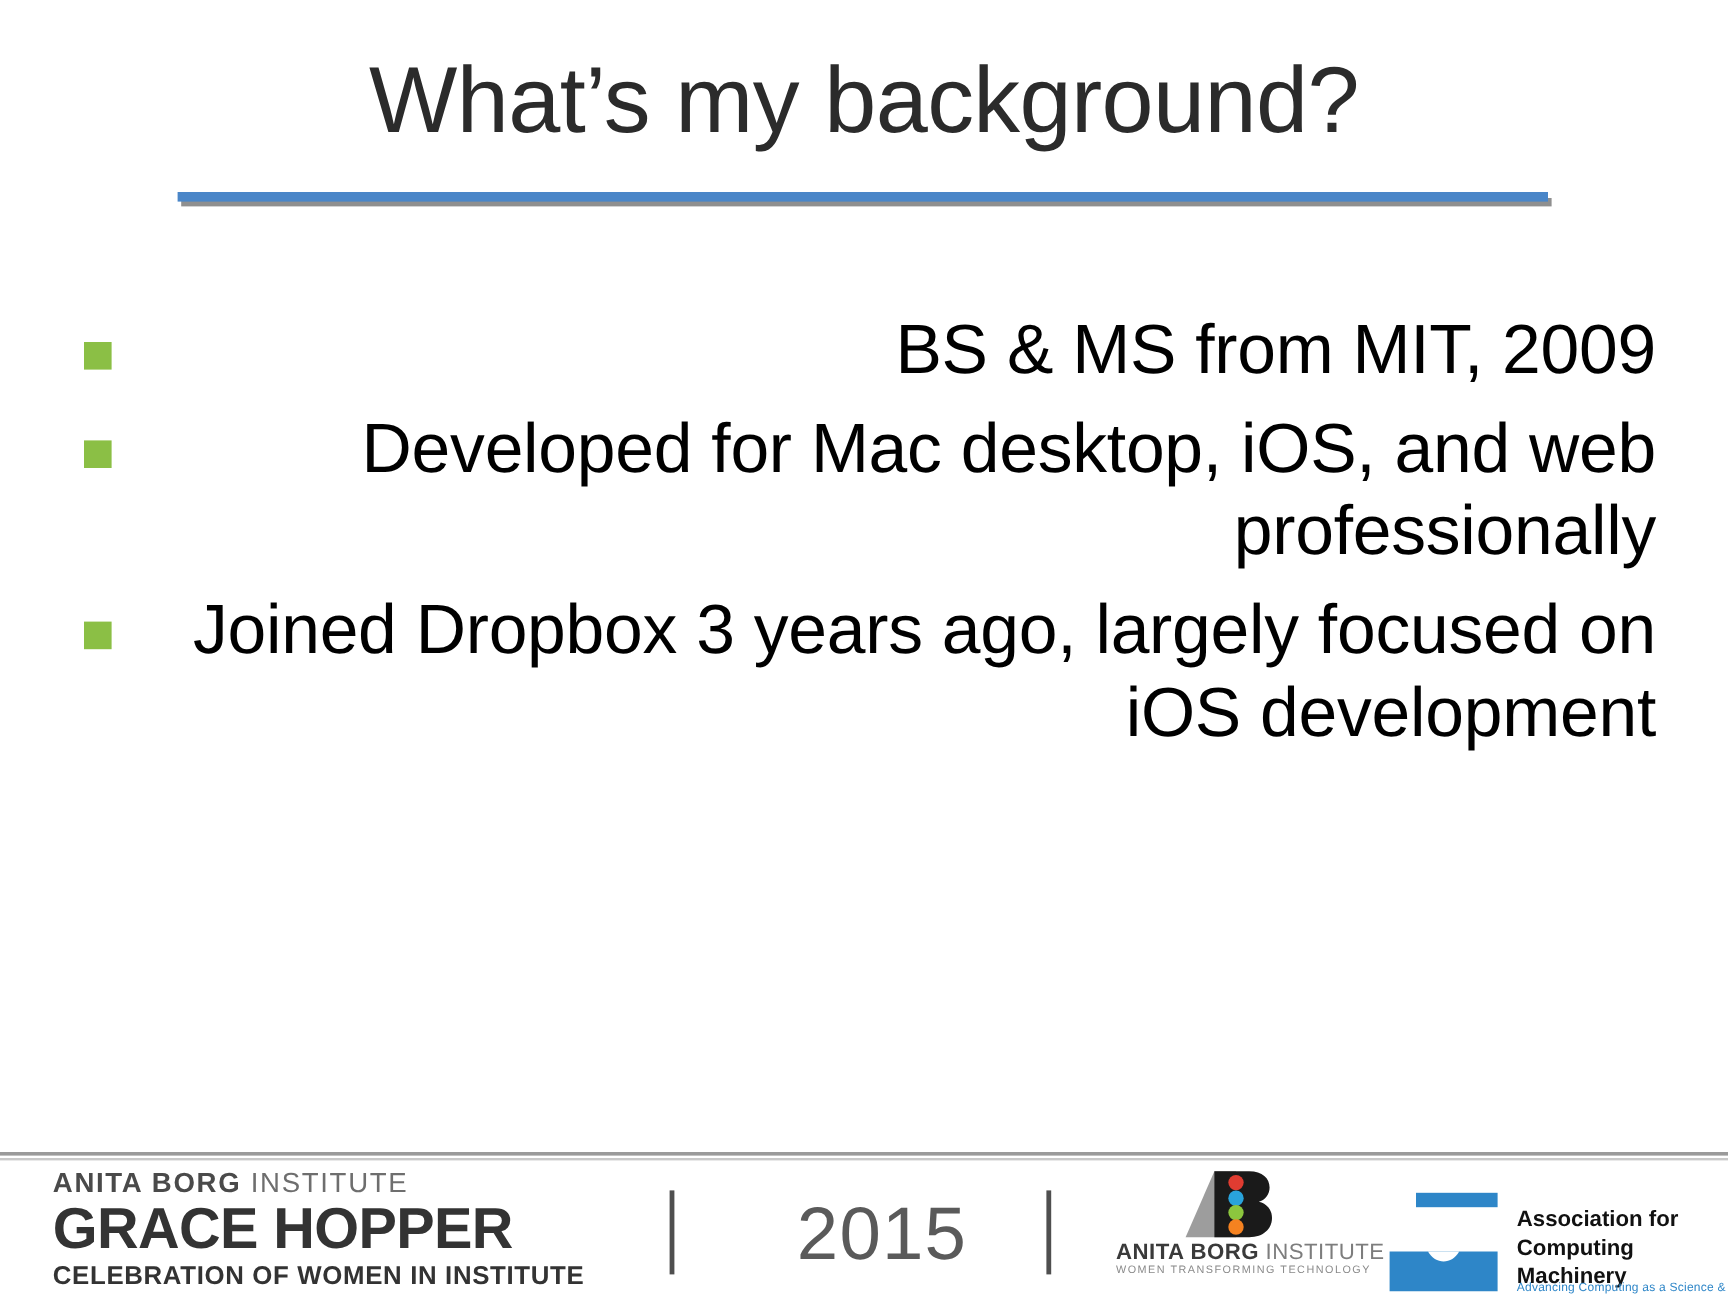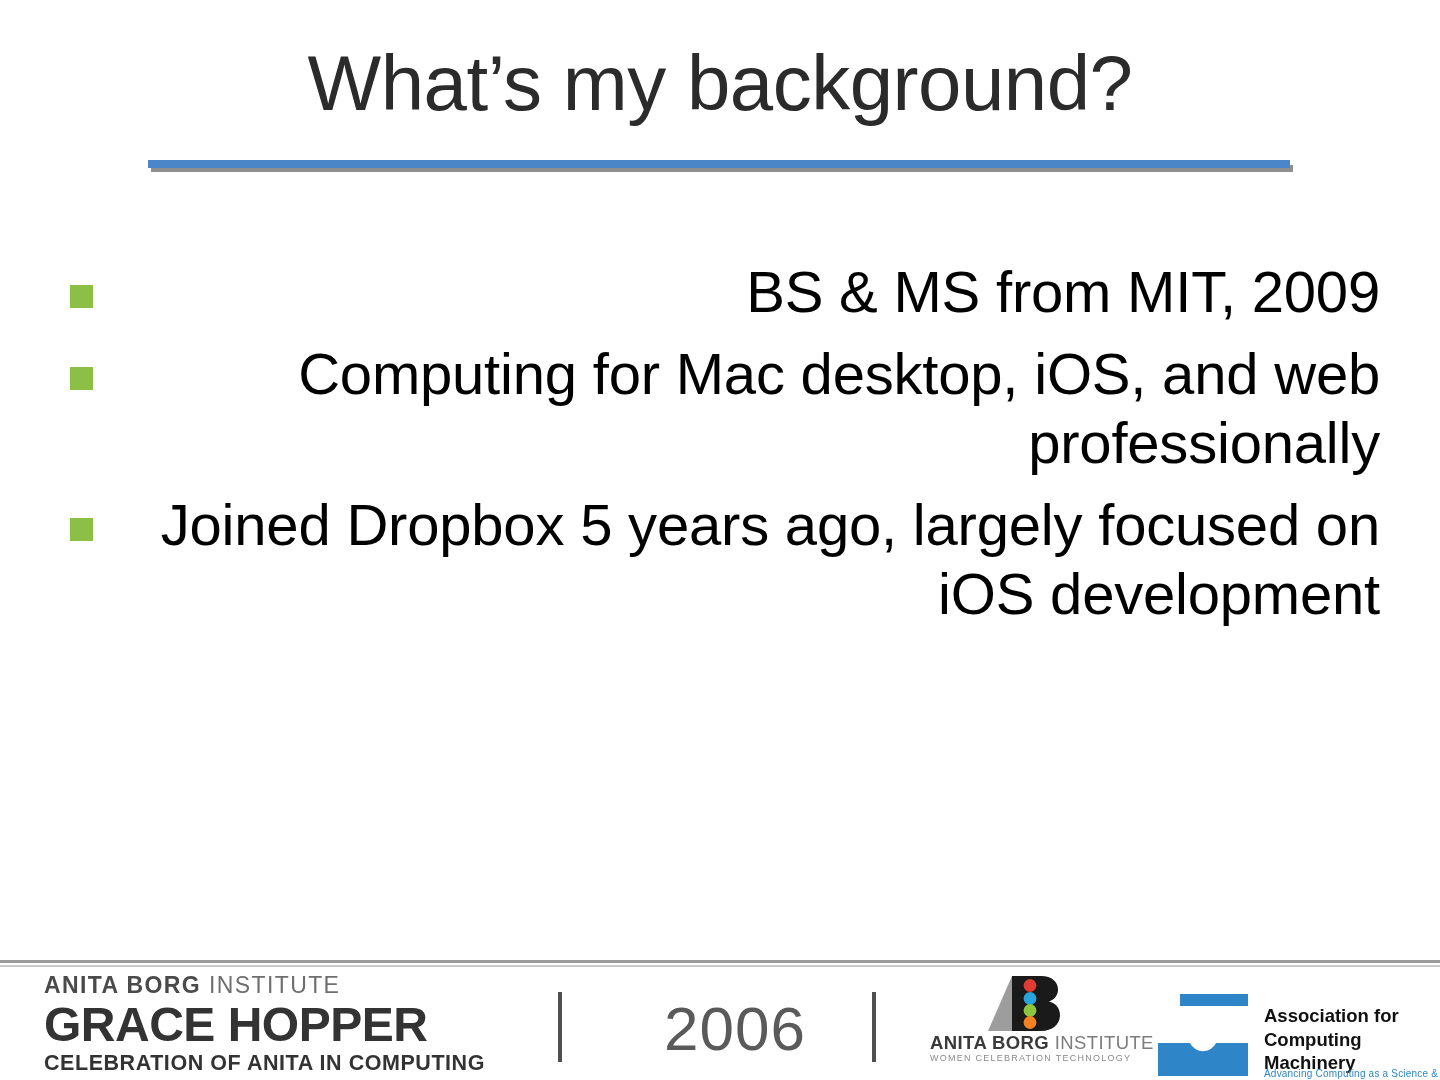--- a/index.html
+++ b/index.html
@@ -277,65 +277,65 @@
 
   <div class="body-block">
 
     <div class="bullet-row">
       <div class="bullet-marker"></div>
       <div class="bullet-text">BS &amp; MS from MIT, 2009</div>
     </div>
 
     <div class="bullet-row">
       <div class="bullet-marker"></div>
-      <div class="bullet-text">Computing for Mac desktop, iOS, and web professionally</div>
+      <div class="bullet-text">Developed for Mac desktop, iOS, and web professionally</div>
     </div>
 
     <div class="bullet-row">
       <div class="bullet-marker"></div>
-      <div class="bullet-text">Joined Dropbox 5 years ago, largely focused on iOS development</div>
+      <div class="bullet-text">Joined Dropbox 3 years ago, largely focused on iOS development</div>
     </div>
 
   </div>
 
   <div class="footer">
     <div class="footer-rule-a"></div>
     <div class="footer-rule-b"></div>
 
     <div class="footer-inner">
 
       <div class="ghc-logo">
         <div class="ghc-line1">
           <span class="strong">ANITA BORG</span>
           <span class="light">INSTITUTE</span>
         </div>
         <div class="ghc-line2">GRACE HOPPER</div>
-        <div class="ghc-line3">CELEBRATION OF ANITA IN COMPUTING</div>
+        <div class="ghc-line3">CELEBRATION OF WOMEN IN INSTITUTE</div>
       </div>
 
       <div class="vdiv left"></div>
-      <div class="year">2006</div>
+      <div class="year">2015</div>
       <div class="vdiv right"></div>
 
       <div class="abi-logo">
         <div class="abi-mark">
           <svg width="80" height="58" viewBox="0 0 80 58" xmlns="http://www.w3.org/2000/svg">
             <polygon points="2,57 26,2 44,2 44,57" fill="#9d9d9d"></polygon>
             <path d="M26,2 L55,2 C66,2 72,8 72,15.5 C72,21.5 68,26 63,27.5 C69.5,29 74,34 74,41 C74,50 67,57 55,57 L26,57 Z" fill="#1a1a1a"></path>
             <circle cx="44" cy="11.5" r="6.4" fill="#e03c31"></circle>
             <circle cx="44" cy="24.5" r="6.4" fill="#29a3dc"></circle>
             <circle cx="44" cy="36.5" r="6.4" fill="#8cc63e"></circle>
             <circle cx="44" cy="48.5" r="6.4" fill="#f58220"></circle>
           </svg>
         </div>
         <div class="abi-text1">
           <span class="strong">ANITA BORG</span>
           <span class="light">INSTITUTE</span>
         </div>
-        <div class="abi-text2">WOMEN CELEBRATION TECHNOLOGY</div>
+        <div class="abi-text2">WOMEN TRANSFORMING TECHNOLOGY</div>
       </div>
 
       <div class="acm-logo">
         <div class="acm-mark">
           <svg width="146" height="98" viewBox="0 0 146 98" xmlns="http://www.w3.org/2000/svg">
             <rect x="28" y="12" width="68" height="12" fill="#2e86c8"></rect>
             <path d="M6,61 L96,61 L96,94 L6,94 Z" fill="#2e86c8"></path>
             <path d="M38,61 C44,72 58,72 64,61 Z" fill="#ffffff"></path>
           </svg>
         </div>

